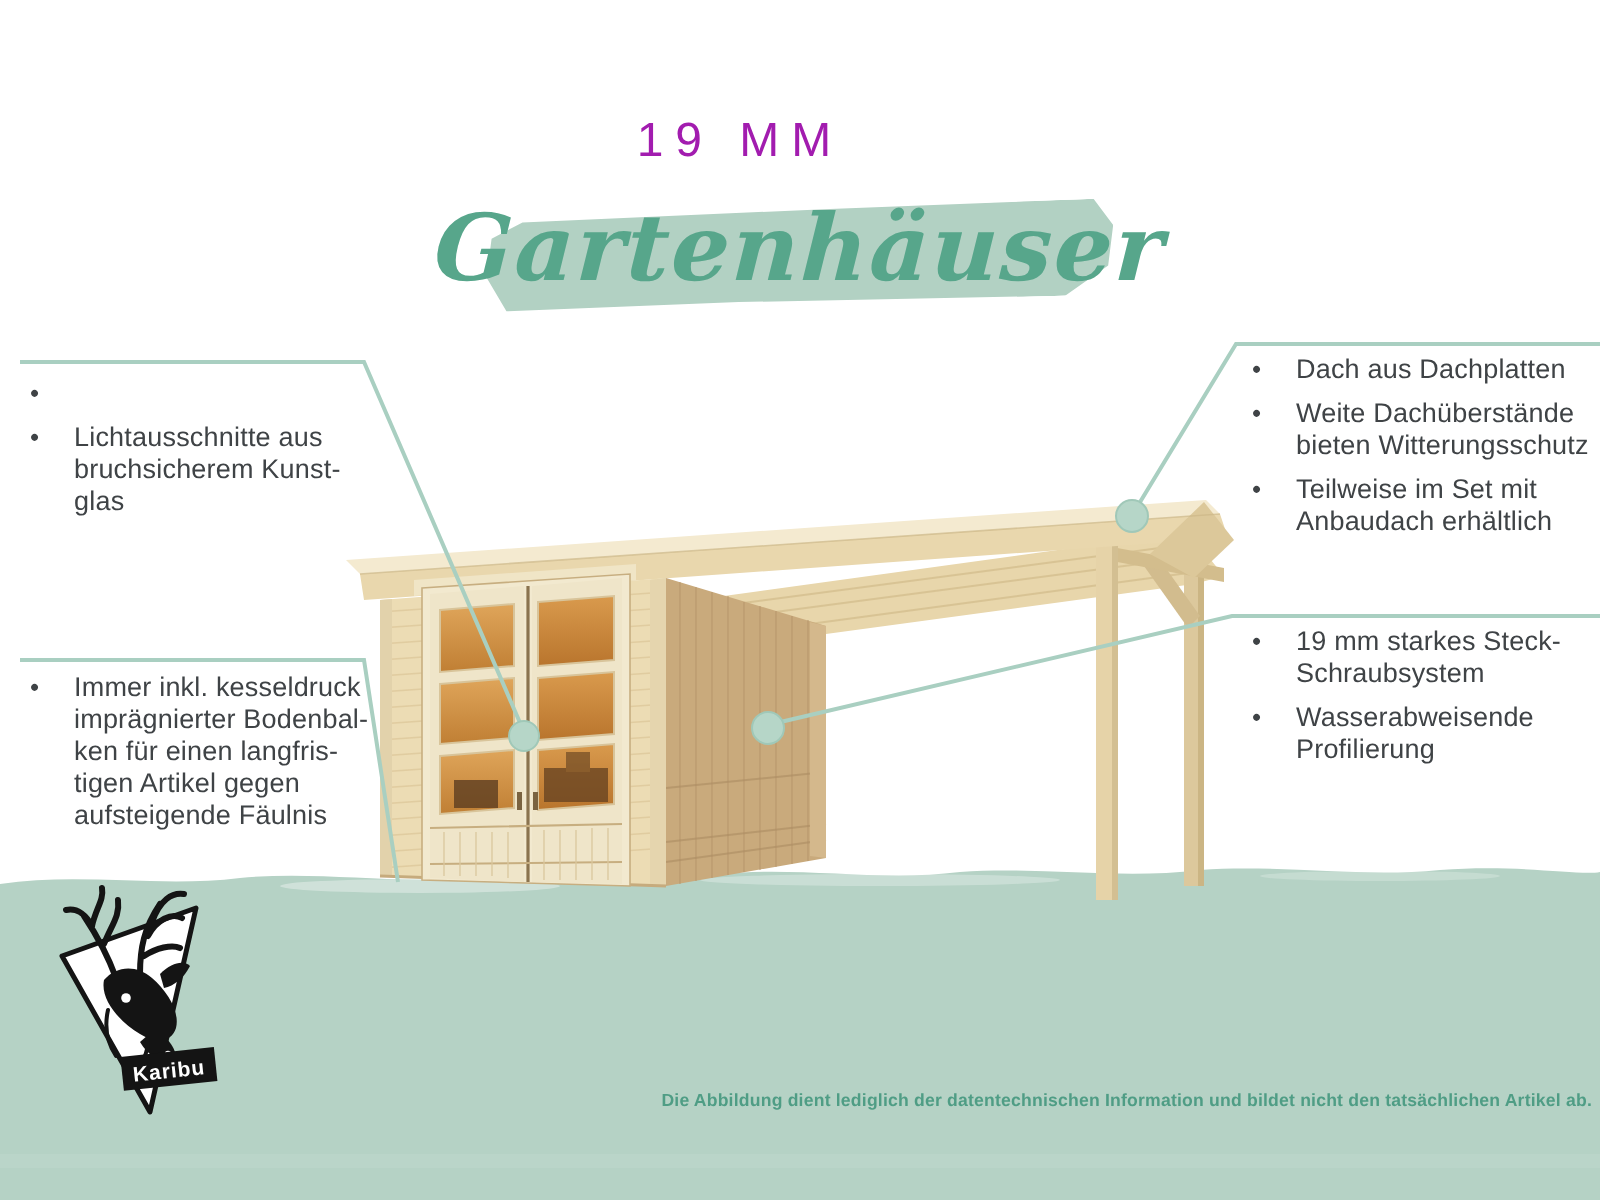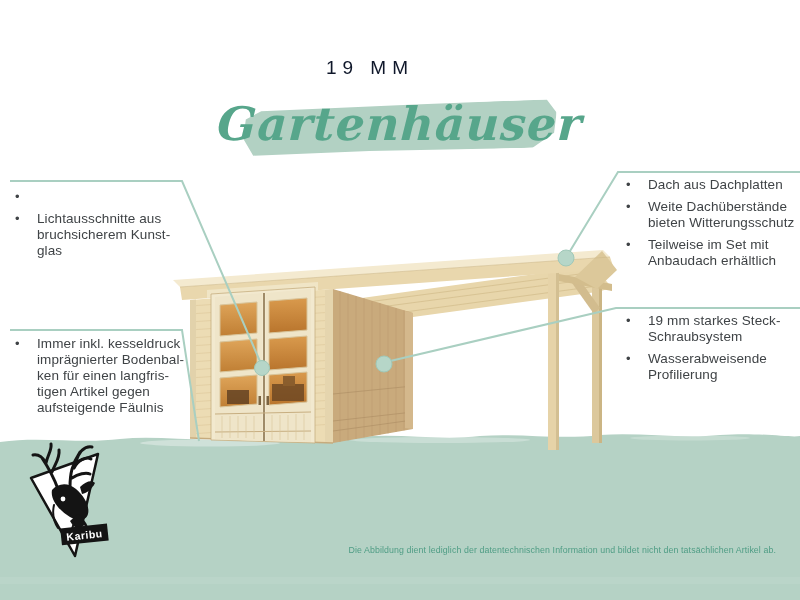--- a/index.html
+++ b/index.html
@@ -6,21 +6,21 @@
   #stage{
     position:relative;width:800px;height:600px;overflow:hidden;
     background:#ffffff;
     font-family:"Liberation Sans","DejaVu Sans",sans-serif;
     color:#3f4346;
   }
   .abs{position:absolute;}
   
   #size-label{
     left:0;top:57px;width:740px;text-align:center;
-    font-size:19px;letter-spacing:6px;color:#0f172a;font-weight:400;
+    font-size:24px;letter-spacing:6px;color:#a21caf;font-weight:400;
   }
   #brush{
     left:243px;top:104px;width:314px;height:48px;
     background:#b2d1c3;transform:rotate(-1.8deg);
     clip-path:polygon(1% 22%,6% 6%,55% 2%,97% 0%,100% 28%,99% 70%,92% 100%,40% 96%,3% 98%,0% 62%);
   }
   #script-title{
     left:0;top:97px;width:800px;text-align:center;
     font-family:"DejaVu Serif","Liberation Serif",serif;
     font-style:italic;font-weight:bold;
@@ -38,22 +38,22 @@
   .panel .txt{
     flex:1;font-size:13.5px;line-height:16px;letter-spacing:0.1px;
     white-space:pre-line;color:#3f4346;
   }
   #panel-top-left{left:10px;top:189px;}
   #panel-bottom-left{left:10px;top:336px;}
   #panel-top-right{left:620px;top:177px;}
   #panel-bottom-right{left:620px;top:313px;}
   
   #disclaimer{
-    right:24px;top:545px;width:600px;text-align:right;
-    font-size:8.8px;font-weight:400;color:#4f9d85;letter-spacing:0.1px;
+    right:4px;top:545px;width:600px;text-align:right;
+    font-size:8.8px;font-weight:700;color:#4f9d85;letter-spacing:0.1px;
   }
   svg{display:block;}
 </style>
 </head>
 <body>
 
 <div id="stage">
 
   <svg class="abs" style="left:0;top:0;" width="800" height="600" viewBox="0 0 800 600">
 

